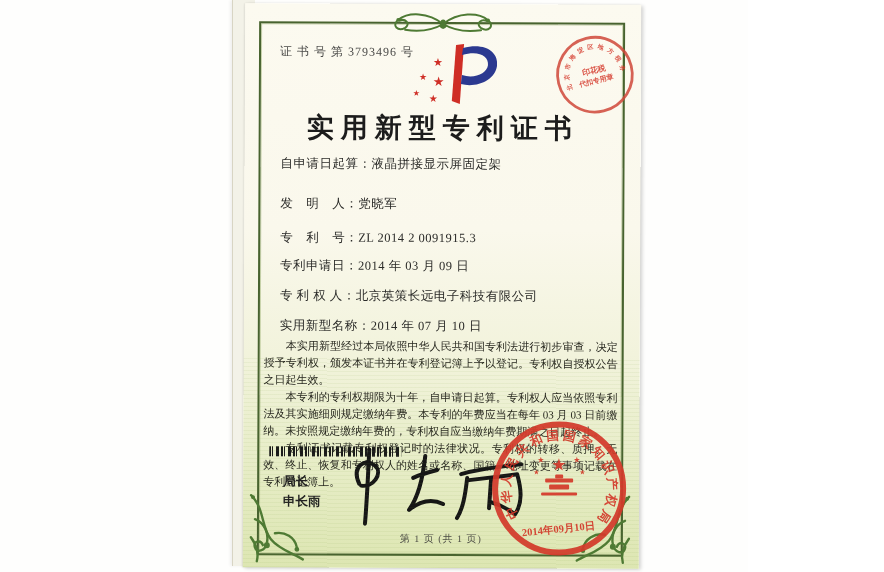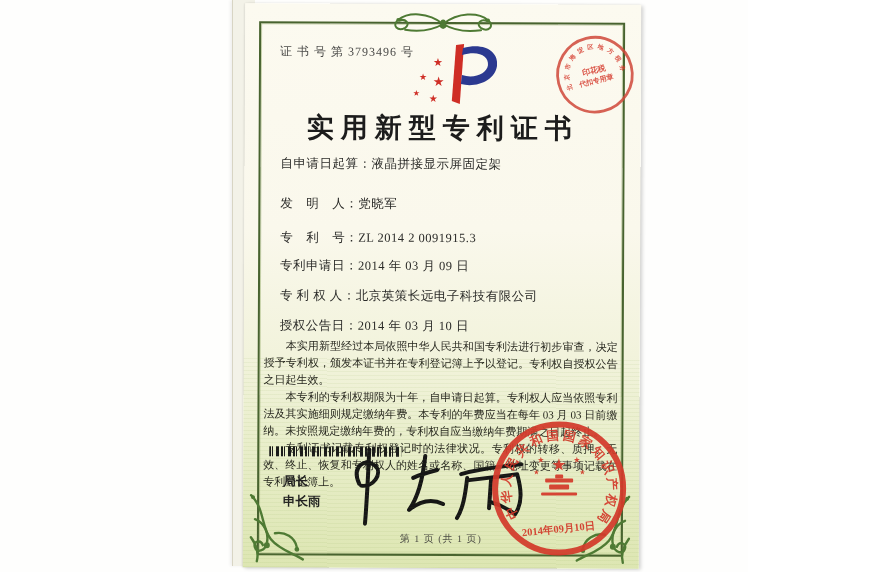--- a/index.html
+++ b/index.html
@@ -132,21 +132,21 @@
     <div class="field f2">
       <span class="lbl">专　利　号：</span><span>ZL 2014 2 0091915.3</span>
     </div>
     <div class="field f3">
       <span class="lbl">专利申请日：</span><span>2014 年 03 月 09 日</span>
     </div>
     <div class="field f4">
       <span class="lbl">专 利 权 人：</span><span>北京英策长远电子科技有限公司</span>
     </div>
     <div class="field f5">
-      <span class="lbl">授权公告日：</span><span>2014 年 03 月 10 日</span>
+      <span class="lbl">实用新型名称：</span><span>2014 年 07 月 10 日</span>
     </div>
 
     <div class="body-text">
       <p>本实用新型经过本局依照中华人民共和国专利法进行初步审查，决定授予专利权，颁发本证书并在专利登记簿上予以登记。专利权自授权公告之日起生效。</p>
       <p>本专利的专利权期限为十年，自申请日起算。专利权人应当依照专利法及其实施细则规定缴纳年费。本专利的年费应当在每年 03 月 03 日前缴纳。未按照规定缴纳年费的，专利权自应当缴纳年费期满之日起终止。</p>
       <p>专利证书记载专利权登记时的法律状况。专利权的转移、质押、无效、终止、恢复和专利权人的姓名或名称、国籍、地址变更等事项记载在专利登记簿上。</p>
     </div>
 
     <div class="barcode"></div>
 

